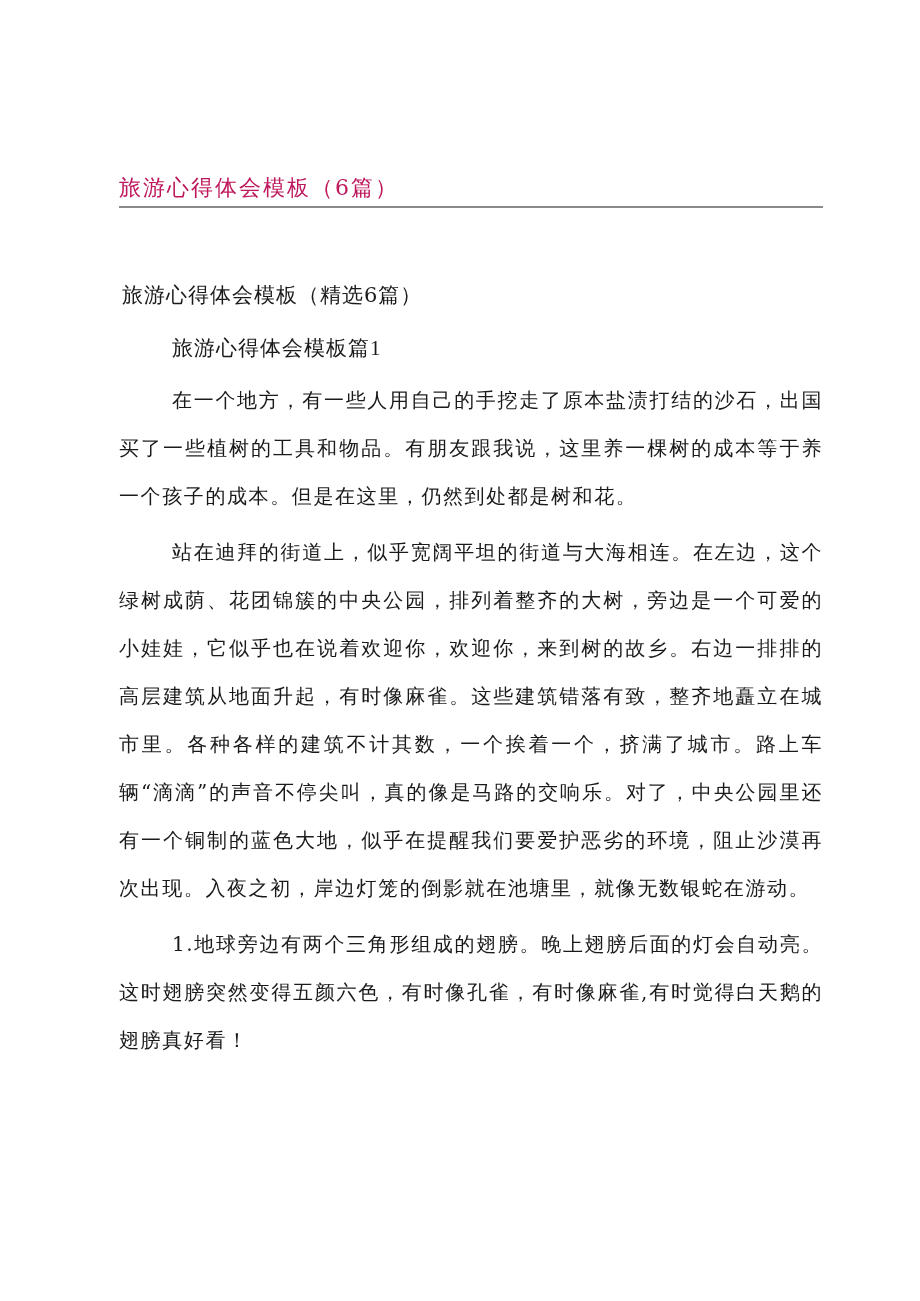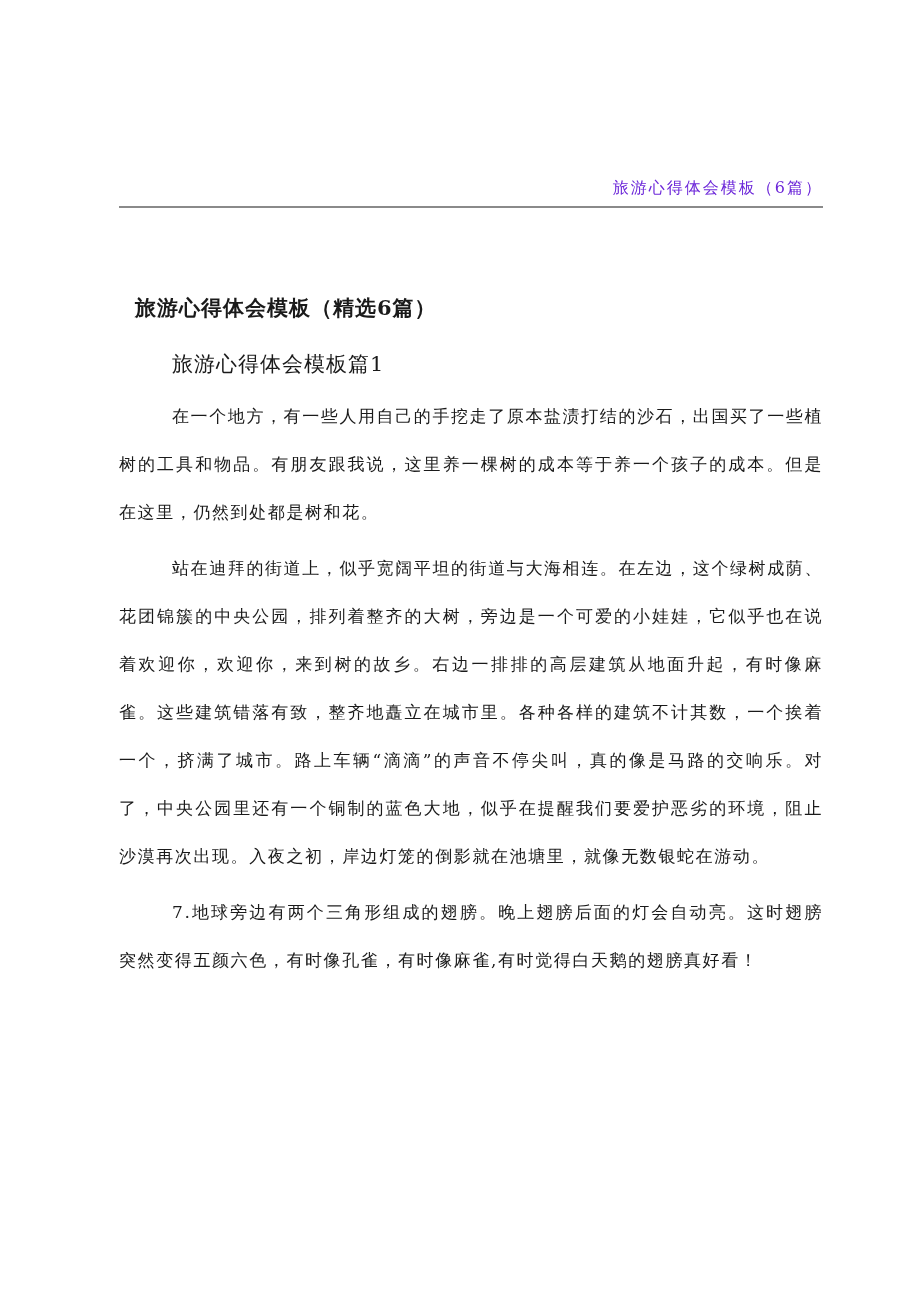--- a/index.html
+++ b/index.html
@@ -21,66 +21,67 @@
       top: 172px;
       width: 704px;
       height: 34px;
       border-bottom: 2px solid #8a8a8a;
     }
     .page-header-title {
       position: absolute;
       left: 0;
       right: 0;
       top: 2px;
-      text-align: right;
-      font-size: 16px;
+      text-align: left;
+      font-size: 22px;
       letter-spacing: 2px;
       line-height: 28px;
-      color: #6d28d9;
+      color: #be185d;
     }
     .content {
       position: absolute;
       left: 119px;
       top: 272px;
       width: 704px;
     }
     .doc-heading {
-      margin: 16px;
+      margin: 3px;
       font-size: 21px;
-      font-weight: bold;
+      font-weight: normal;
       line-height: 40px;
       letter-spacing: 1px;
       height: 40px;
       white-space: nowrap;
     }
     .sub-heading {
       margin: 13px 0 0 0;
       text-indent: 53px;
       font-size: 21px;
       font-weight: normal;
       line-height: 40px;
       letter-spacing: 1px;
       white-space: nowrap;
+      font-family: Liberation Serif, serif;
     }
     .para {
       margin: 8px 0 0 0;
-      font-size: 17px;
+      font-size: 20px;
       line-height: 48px;
       text-indent: 53px;
       text-align: justify;
       letter-spacing: 1.6px;
     }
     .para + .para { margin-top: 8px; }
   </style>
 </head>
 <body>
 
 <div class="page-header">
   <div class="page-header-title">旅游心得体会模板（6篇）</div>
 </div>
 
 <div class="content">
   <h1 class="doc-heading">旅游心得体会模板（精选6篇）</h1>
   <h2 class="sub-heading">旅游心得体会模板篇1</h2>
   <p class="para">在一个地方，有一些人用自己的手挖走了原本盐渍打结的沙石，出国买了一些植树的工具和物品。有朋友跟我说，这里养一棵树的成本等于养一个孩子的成本。但是在这里，仍然到处都是树和花。</p>
   <p class="para">站在迪拜的街道上，似乎宽阔平坦的街道与大海相连。在左边，这个绿树成荫、花团锦簇的中央公园，排列着整齐的大树，旁边是一个可爱的小娃娃，它似乎也在说着欢迎你，欢迎你，来到树的故乡。右边一排排的高层建筑从地面升起，有时像麻雀。这些建筑错落有致，整齐地矗立在城市里。各种各样的建筑不计其数，一个挨着一个，挤满了城市。路上车辆“滴滴”的声音不停尖叫，真的像是马路的交响乐。对了，中央公园里还有一个铜制的蓝色大地，似乎在提醒我们要爱护恶劣的环境，阻止沙漠再次出现。入夜之初，岸边灯笼的倒影就在池塘里，就像无数银蛇在游动。</p>
-  <p class="para">7.地球旁边有两个三角形组成的翅膀。晚上翅膀后面的灯会自动亮。这时翅膀突然变得五颜六色，有时像孔雀，有时像麻雀,有时觉得白天鹅的翅膀真好看！</p>
+  <p class="para">1.地球旁边有两个三角形组成的翅膀。晚上翅膀后面的灯会自动亮。这时翅膀突然变得五颜六色，有时像孔雀，有时像麻雀,有时觉得白天鹅的翅膀真好看！</p>
 </div>
 
 </body></html>

